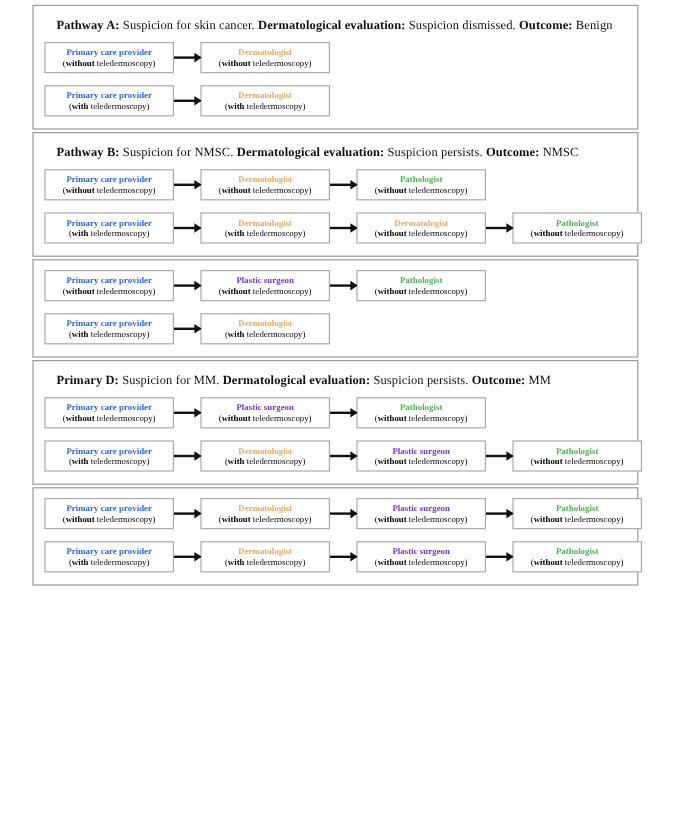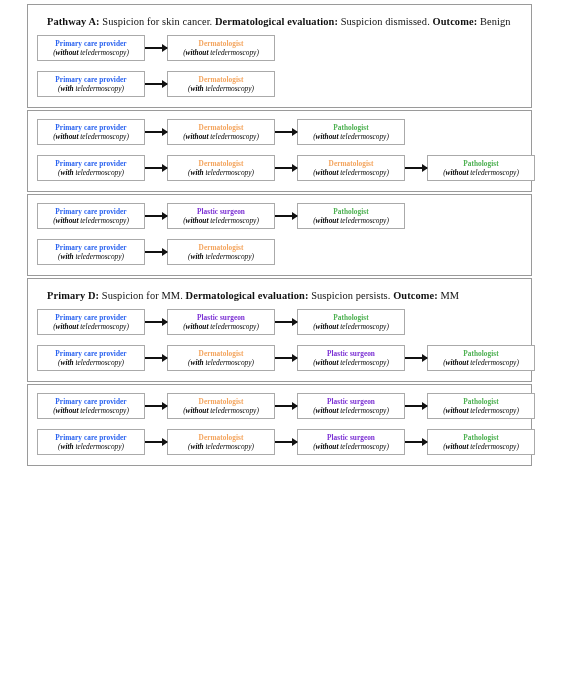--- a/index.html
+++ b/index.html
@@ -69,21 +69,20 @@
     line-height: 9px;
     white-space: nowrap;
     letter-spacing: 0.05px;
   }
   .node-mode {
     font-size: 7.3px;
     line-height: 9.5px;
     white-space: nowrap;
     color: #000000;
     letter-spacing: 0.02px;
-    font-style: italic;
   }
   .node-mode b { font-weight: bold; }
 
   .role-pcp  { color: #2a63f0; }
   .role-derm { color: #f4a55e; }
   .role-path { color: #4cb050; }
   .role-surg { color: #7b2fd4; }
 
   .arrow {
     flex: 0 0 auto;
@@ -137,20 +136,21 @@
           <div class="shaft"></div>
           <div class="head"></div>
         </div>
         <div class="node" style="width: 108px;">
           <div class="node-role role-derm">Dermatologist</div>
           <div class="node-mode"><span>(</span><b>with</b><span> teledermoscopy)</span></div>
         </div>
       </div>
     </div>
     <div class="panel">
+      <div class="panel-title"><b>Pathway B:</b><span> Suspicion for NMSC. </span><b>Dermatological evaluation:</b><span> Suspicion persists. </span><b>Outcome:</b><span> NMSC</span></div>
       <div class="row">
         <div class="node" style="width: 108px;">
           <div class="node-role role-pcp">Primary care provider</div>
           <div class="node-mode"><span>(</span><b>without</b><span> teledermoscopy)</span></div>
         </div>
         <div class="arrow" style="width: 22px;">
           <div class="shaft"></div>
           <div class="head"></div>
         </div>
         <div class="node" style="width: 108px;">

